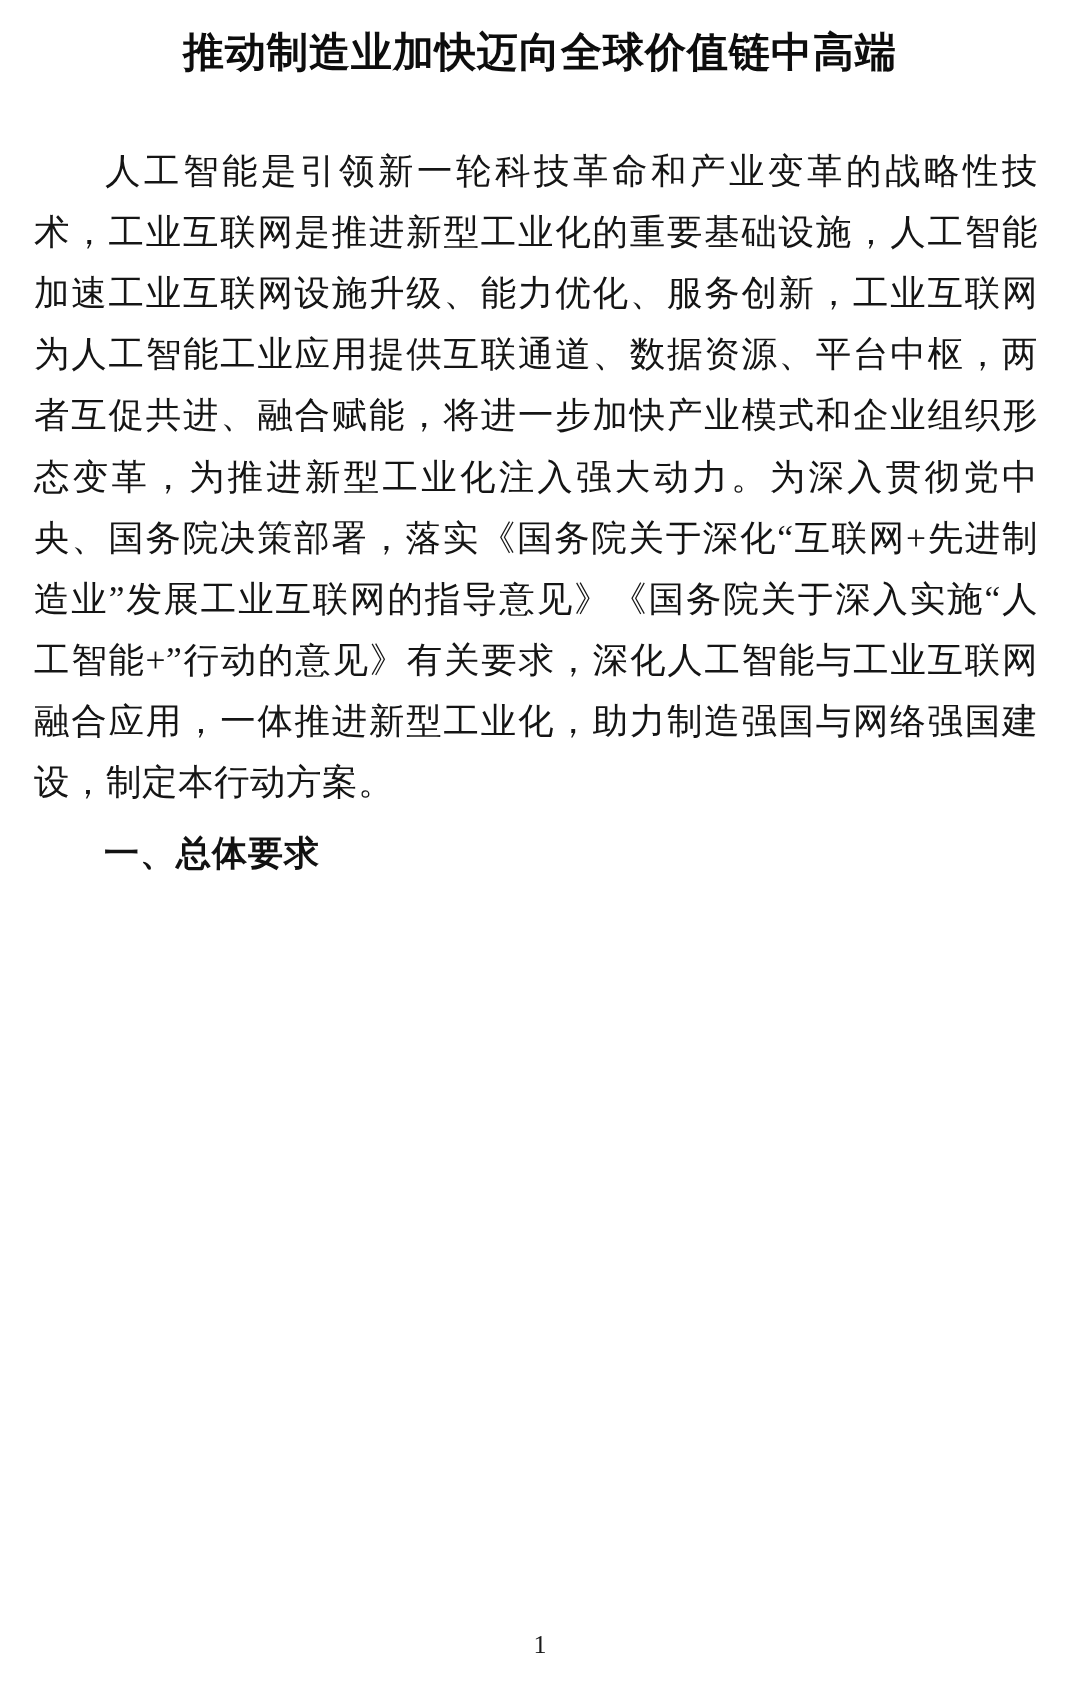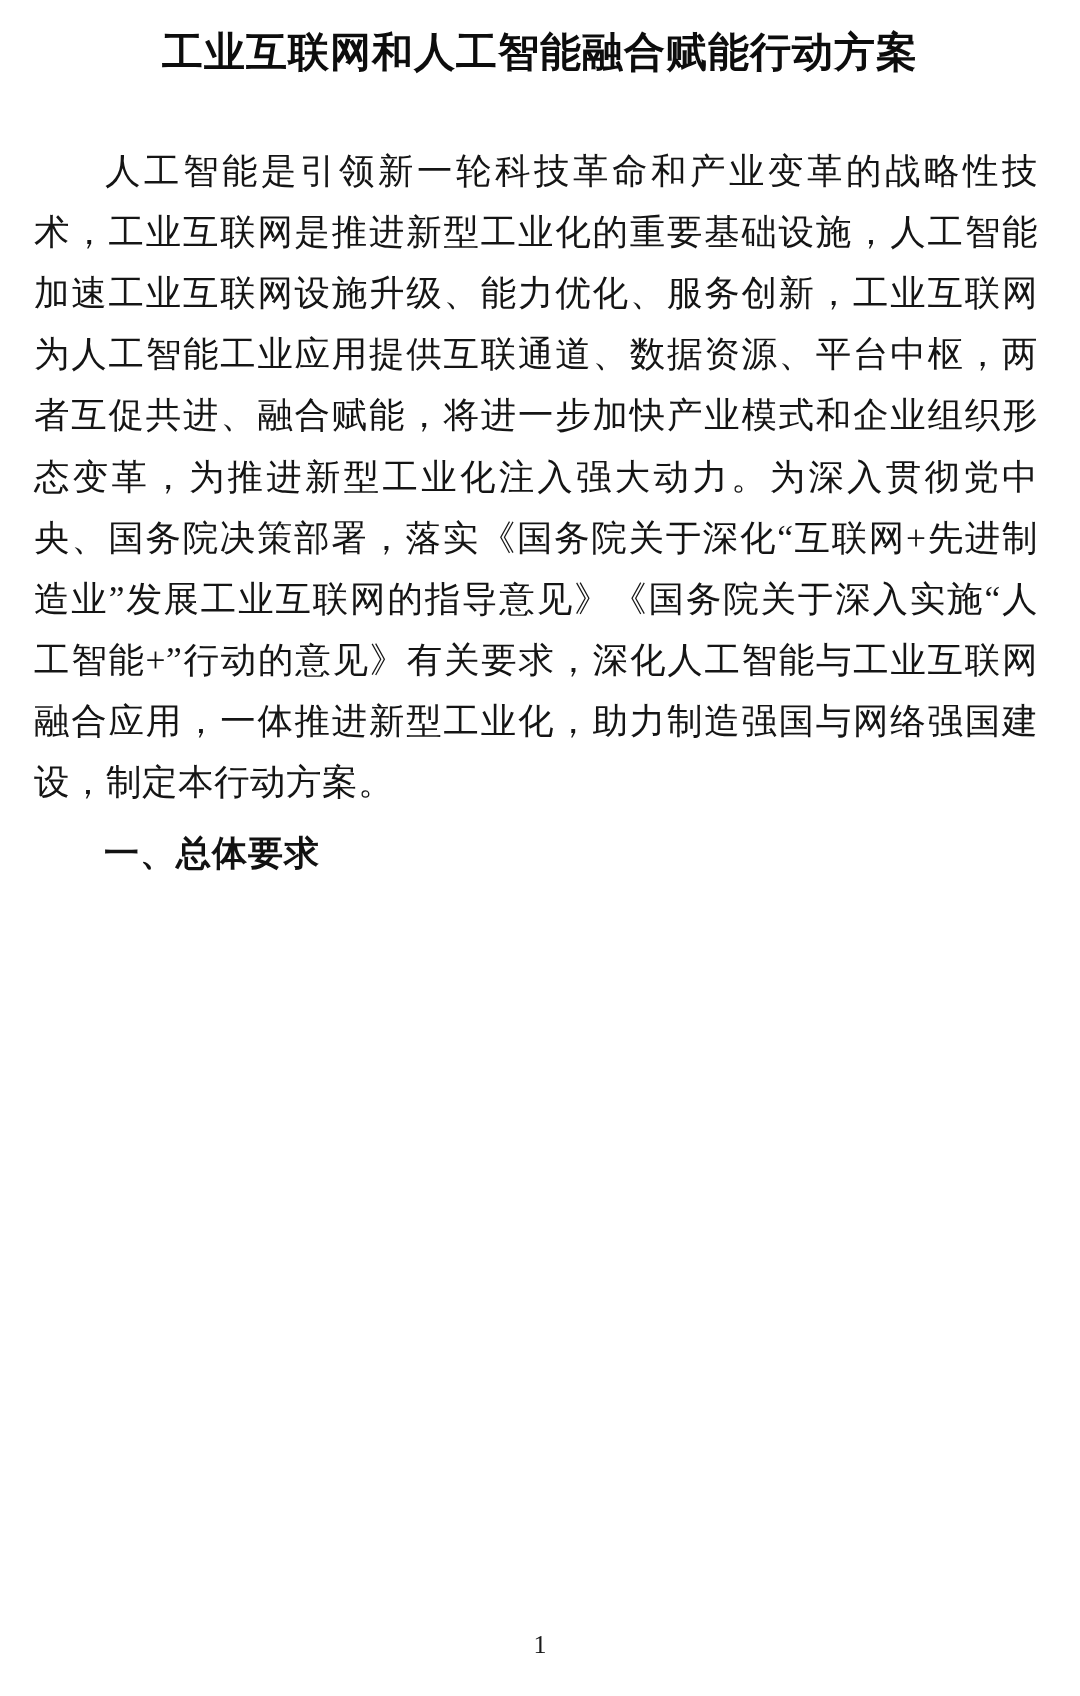--- a/index.html
+++ b/index.html
@@ -66,21 +66,21 @@
     font-size: 26px;
     font-family: "Liberation Serif", "DejaVu Serif", serif;
     color: #1a1a1a;
   }
 </style>
 </head>
 <body>
 
 <div class="page">
 
-  <h1 class="doc-title">工业互联网和人工智能融合赋能行动方案</h1>
+  <h1 class="doc-title">推动制造业加快迈向全球价值链中高端</h1>
 
   <div class="body-block">
 
     <p class="para">人工智能是引领新一轮科技革命和产业变革的战略性技术，工业互联网是推进新型工业化的重要基础设施，人工智能加速工业互联网设施升级、能力优化、服务创新，工业互联网为人工智能工业应用提供互联通道、数据资源、平台中枢，两者互促共进、融合赋能，将进一步加快产业模式和企业组织形态变革，为推进新型工业化注入强大动力。为深入贯彻党中央、国务院决策部署，落实《国务院关于深化“互联网+先进制造业”发展工业互联网的指导意见》《国务院关于深入实施“人工智能+”行动的意见》有关要求，深化人工智能与工业互联网融合应用，一体推进新型工业化，助力制造强国与网络强国建设，制定本行动方案。</p>
 
     <h2 class="section-heading">一、总体要求</h2>
 
 
   </div>
 

